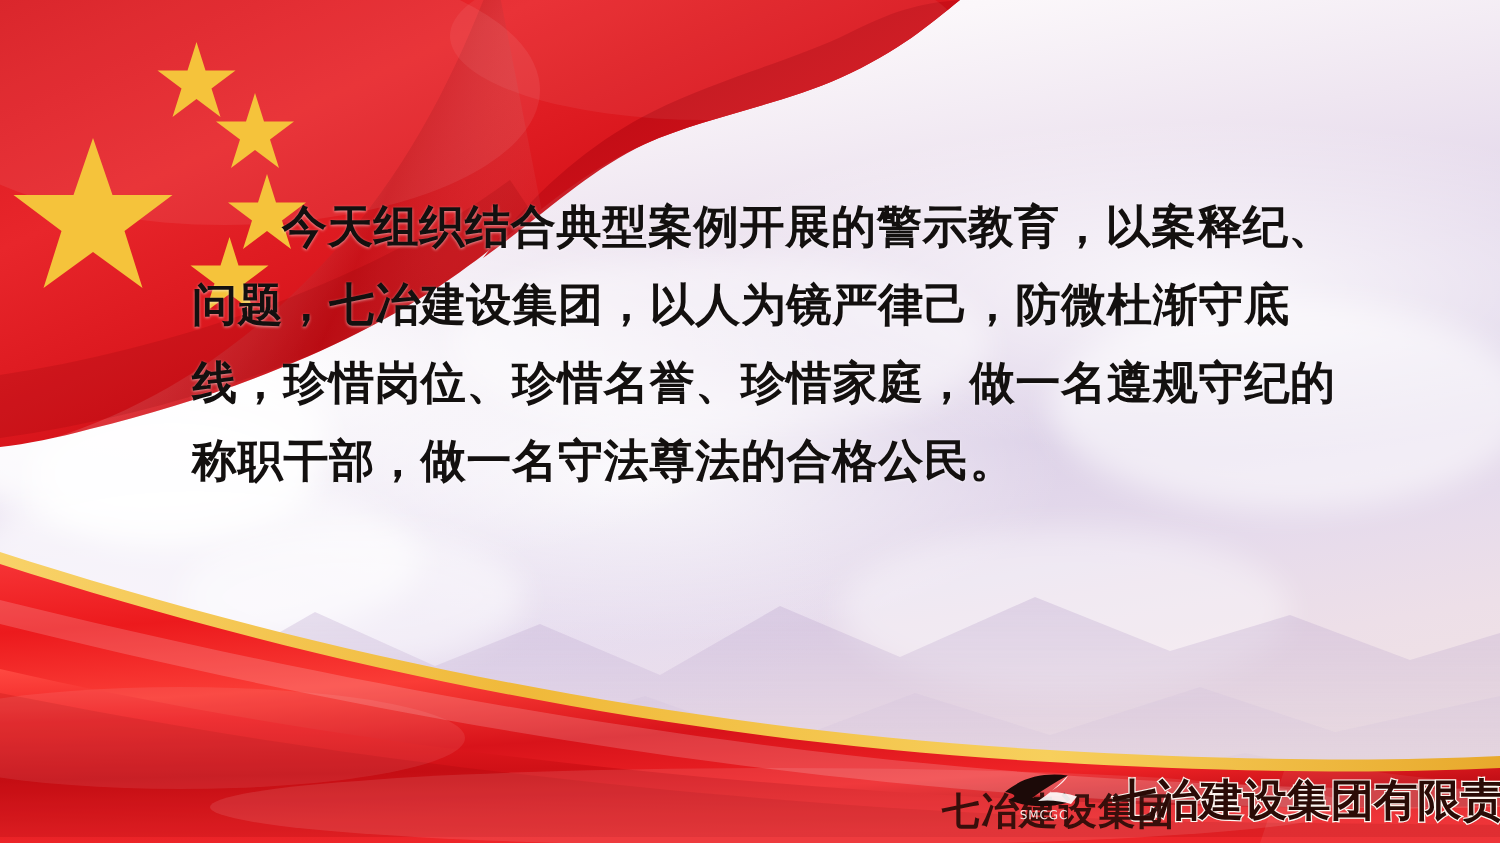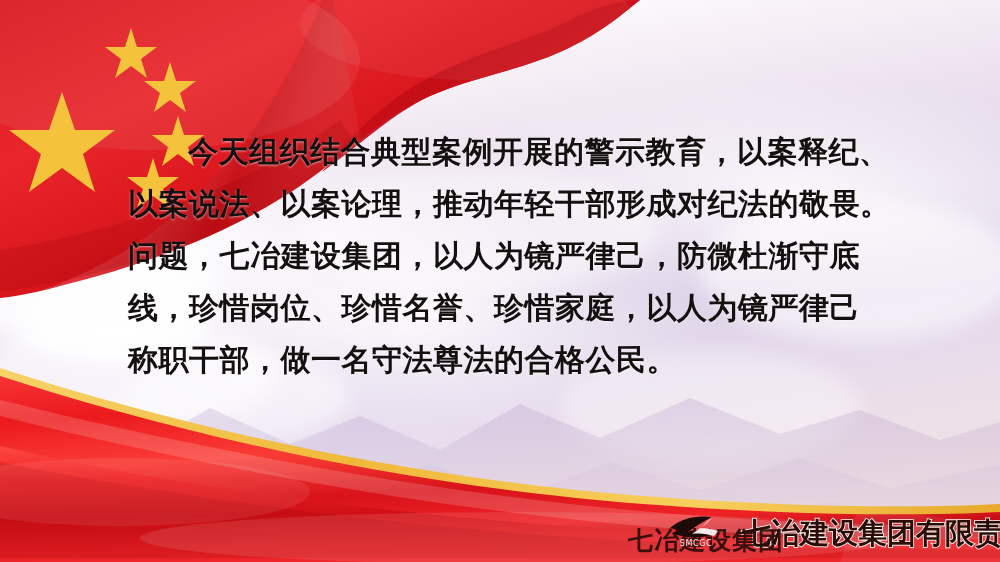--- a/index.html
+++ b/index.html
@@ -222,23 +222,22 @@
         <polygon points="131,28 137,47 157,47 141,59 147,78 131,66 115,78 121,59 105,47 125,47"></polygon>
         <polygon points="170,62 176,81 196,81 180,93 186,112 170,100 154,112 160,93 144,81 164,81"></polygon>
         <polygon points="178,116 184,135 204,135 188,147 194,166 178,154 162,166 168,147 152,135 172,135"></polygon>
         <polygon points="153,158 159,177 179,177 163,189 169,208 153,196 137,208 143,189 127,177 147,177"></polygon>
       </g>
     </svg>
   </div>
 
   <div class="speech">
     <div class="line indent">今天组织结合典型案例开展的警示教育，以案释纪、</div>
-    <div class="line">以案说法、以案论理，推动年轻干部形成对纪法的敬畏。</div>
     <div class="line">问题，七冶建设集团，以人为镜严律己，防微杜渐守底</div>
-    <div class="line">线，珍惜岗位、珍惜名誉、珍惜家庭，以人为镜严律己</div>
+    <div class="line">线，珍惜岗位、珍惜名誉、珍惜家庭，做一名遵规守纪的</div>
     <div class="line">称职干部，做一名守法尊法的合格公民。</div>
   </div>
 
   <div class="ribbon-wrap">
     <svg viewBox="0 0 1000 220" preserveAspectRatio="none">
       <defs>
         <linearGradient id="ribG" x1="0" y1="0" x2="0.35" y2="1">
           <stop offset="0%" stop-color="#f63335"></stop>
           <stop offset="22%" stop-color="#ec1a1d"></stop>
           <stop offset="46%" stop-color="#fa3c36"></stop>

